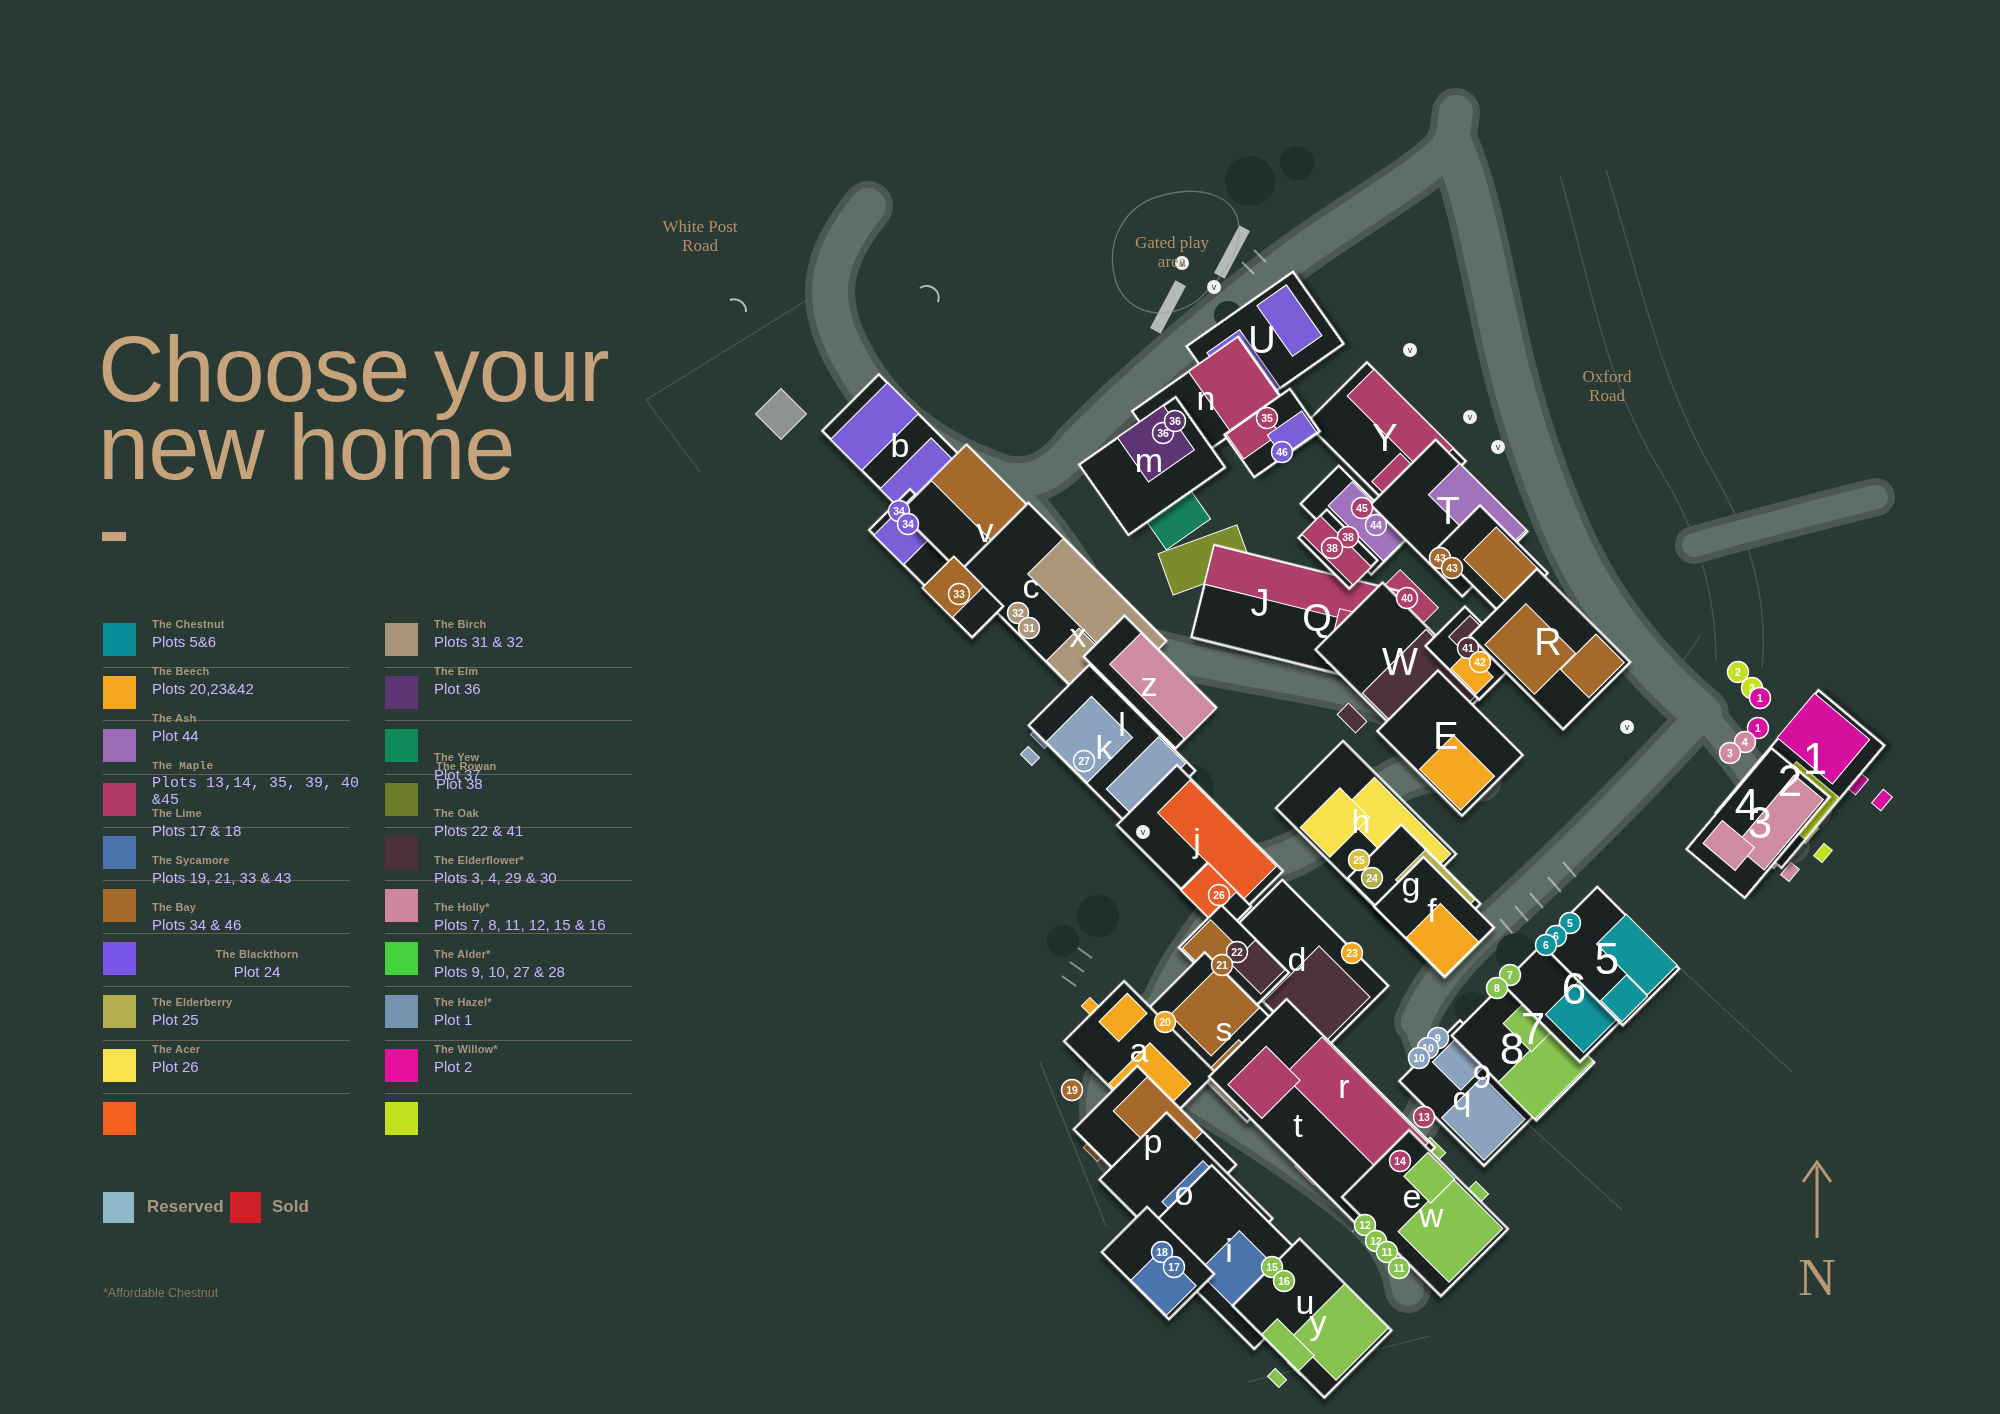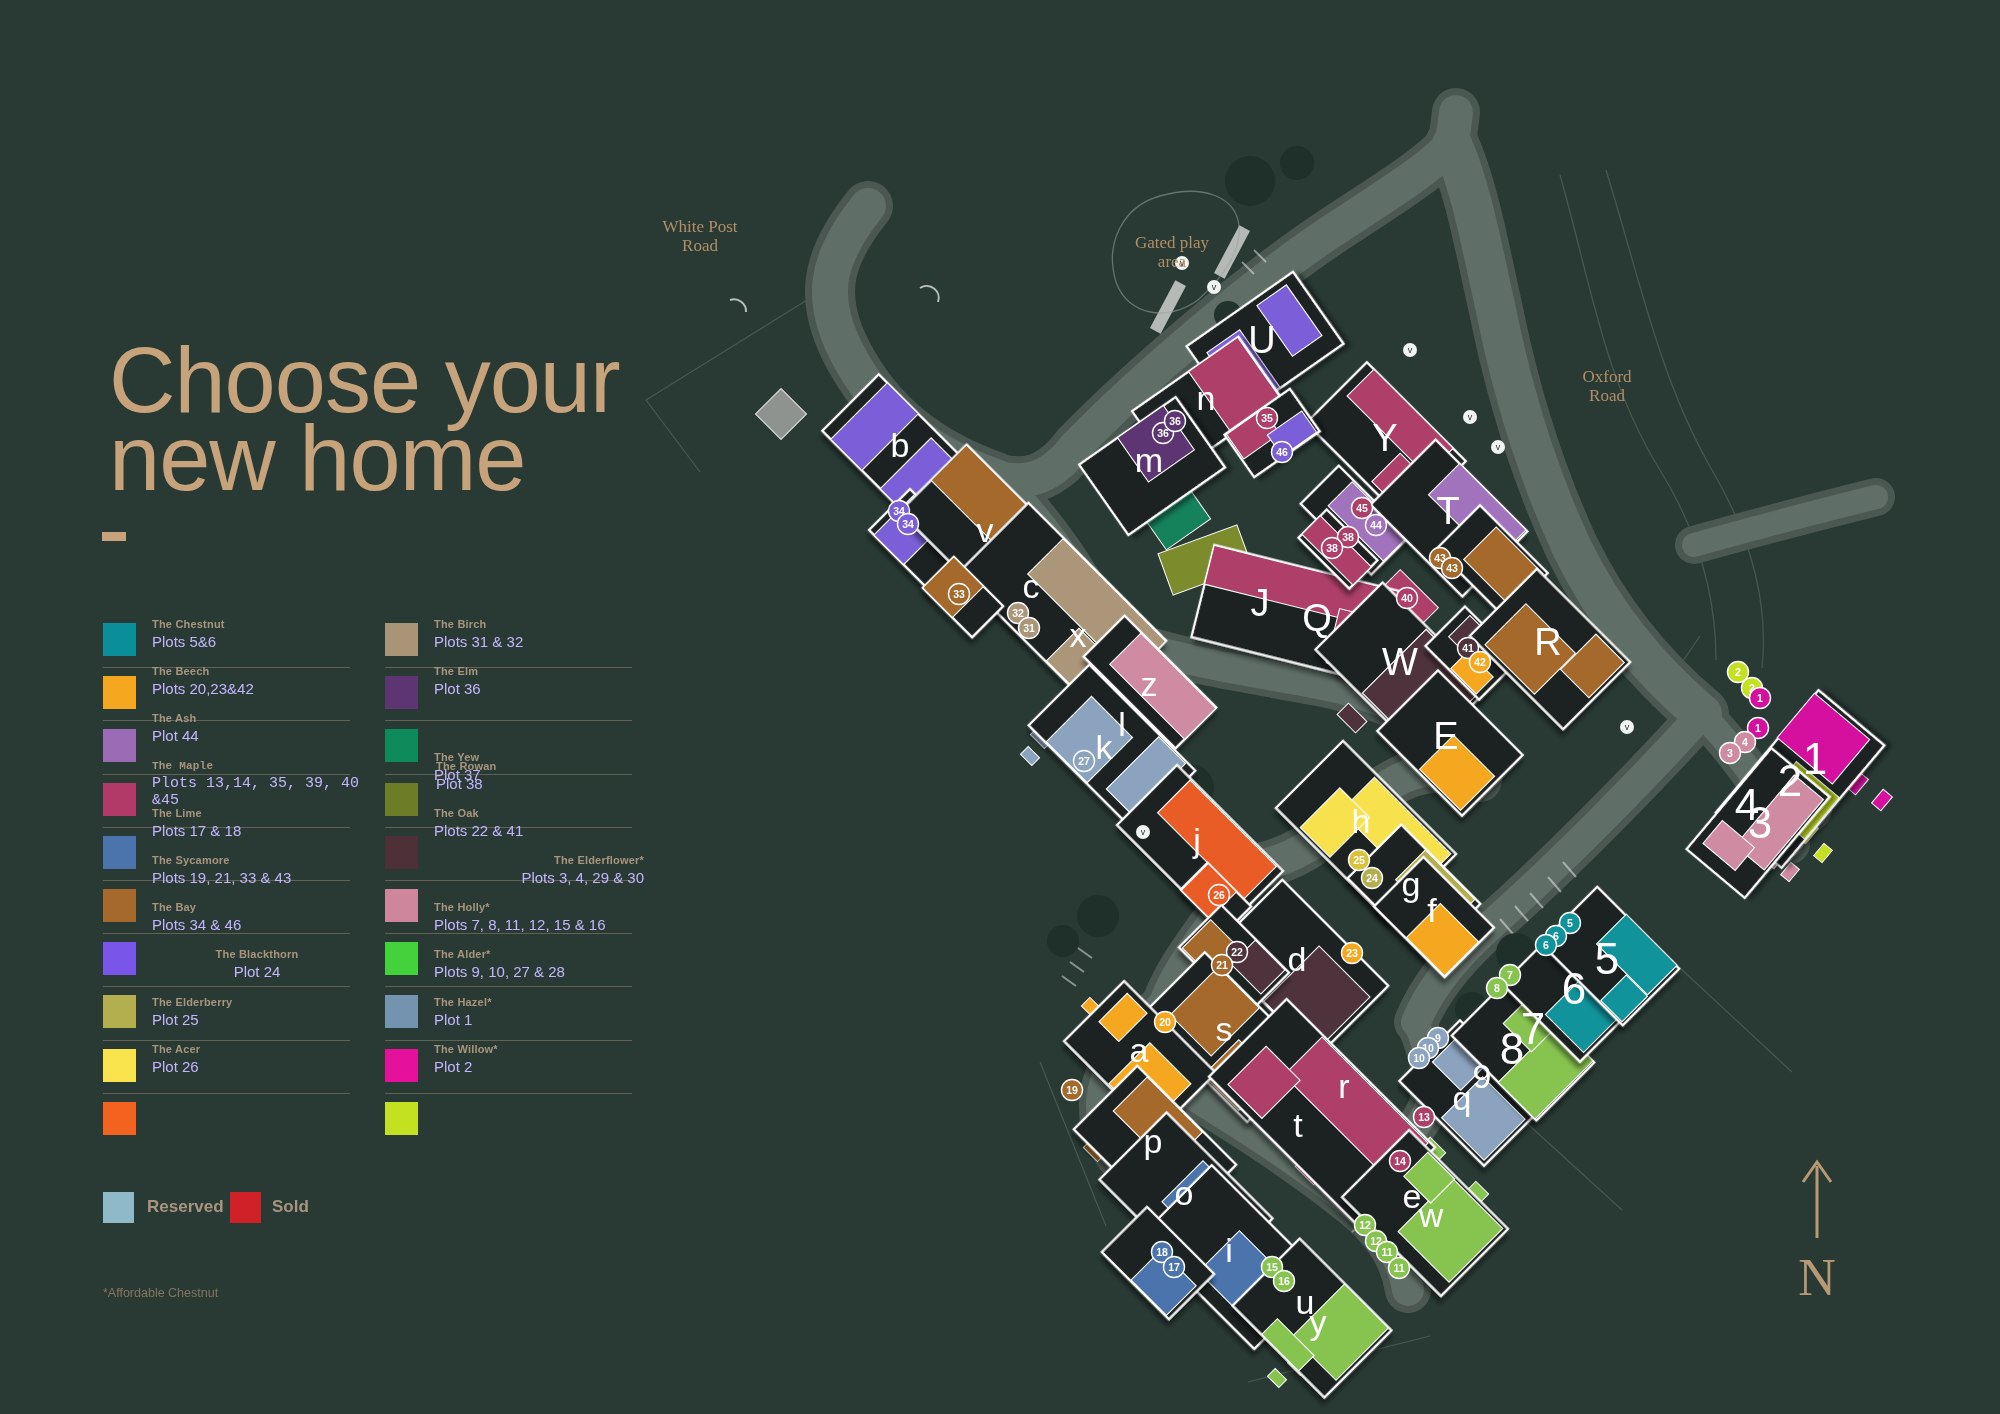--- a/index.html
+++ b/index.html
@@ -1,19 +1,19 @@
 <!DOCTYPE html>
 <html><head>
 <meta charset="utf-8">
 <style>
   html,body{margin:0;padding:0;background:#293a34;}
   body{width:2000px;height:1414px;position:relative;overflow:hidden;
        font-family:"Liberation Sans",sans-serif;}
   #panel{position:absolute;left:0;top:0;width:660px;height:1414px;}
-  #page-title{position:absolute;left:98px;top:330px;margin:11px;font-weight:400;
+  #page-title{position:absolute;left:98px;top:330px;margin:0;font-weight:400;
       font-size:92px;line-height:78px;letter-spacing:-1px;color:#c7a37c;}
   #page-title span{display:block;}
   #title-dash{position:absolute;left:102px;top:532px;width:24px;height:9px;background:#c7a37c;}
   .lg-div{position:absolute;height:1px;background:rgba(176,155,128,.42);}
   .sw{position:absolute;width:33px;height:33px;}
   .lg-text{position:absolute;width:210px;}
   .lg-title{font-size:11px;font-weight:bold;color:#a8957f;letter-spacing:.2px;}
   .lg-plots{font-size:15px;color:#c4b5fd;margin-top:3px;}
   .key-label{position:absolute;font-size:17px;font-weight:bold;color:#a8957f;}
   #affordable-note{position:absolute;left:103px;top:1286px;font-size:12.5px;color:#86755f;}
@@ -115,21 +115,21 @@
         <div class="lg-plots">Plot 38</div>
       </div>
       <div class="lg-div" style="left: 385px; top: 826.8px; width: 247px;"></div>
       <div class="sw" style="left: 385px; top: 835.8px; background: rgb(78, 48, 57);"></div>
       <div class="lg-text" style="left: 434px; top: 806.8px;">
         <div class="lg-title">The Oak</div>
         <div class="lg-plots">Plots 22 &amp; 41</div>
       </div>
       <div class="lg-div" style="left: 385px; top: 880px; width: 247px;"></div>
       <div class="sw" style="left: 385px; top: 889px; background: rgb(205, 134, 156);"></div>
-      <div class="lg-text" style="left: 434px; top: 854px; text-align: right;">
+      <div class="lg-text" style="left: 434px; top: 854px;">
         <div class="lg-title">The Elderflower*</div>
         <div class="lg-plots">Plots 3, 4, 29 &amp; 30</div>
       </div>
       <div class="lg-div" style="left: 385px; top: 933.2px; width: 247px;"></div>
       <div class="sw" style="left: 385px; top: 942.2px; background: rgb(68, 210, 60);"></div>
       <div class="lg-text" style="left: 434px; top: 901.2px;">
         <div class="lg-title">The Holly*</div>
         <div class="lg-plots">Plots 7, 8, 11, 12, 15 &amp; 16</div>
       </div>
       <div class="lg-div" style="left: 385px; top: 986.4px; width: 247px;"></div>

